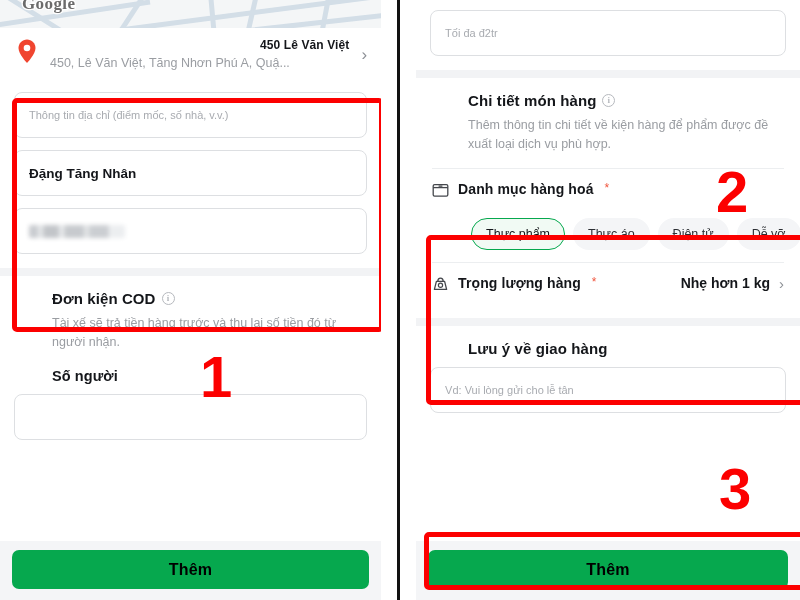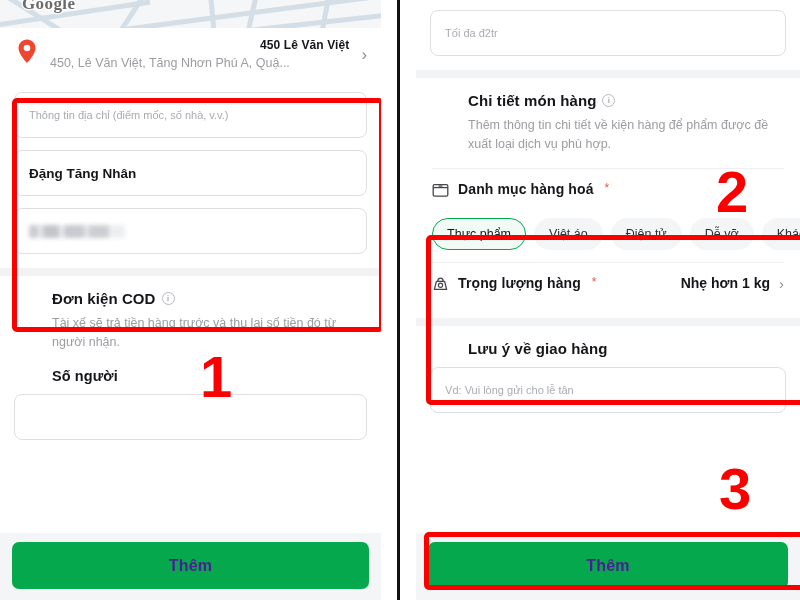--- a/index.html
+++ b/index.html
@@ -89,30 +89,30 @@
     font-size: 14.5px; font-weight: bold; color: #14161a; margin-top: 16px;
     letter-spacing: .1px;
   }
 
   
   .cta-wrap {
     position: absolute; left: 0; right: 0; bottom: 0;
     background: #f4f5f7; padding: 9px 12px 11px 12px;
   }
   .cta {
-    height: 47px; border-radius: 7px; background: #06a84e;
-    color: #4c1d95; font-size: 16px; font-weight: bold;
+    height: 39px; border-radius: 7px; background: #06a84e;
+    color: #000000; font-size: 16px; font-weight: bold;
     display: flex; align-items: center; justify-content: center;
     letter-spacing: .2px;
   }
 
   
   .amount-field { margin-top: 10px; }
   .chips {
-    display: flex; gap: 8px; padding: 8px 16px 12px 16px; align-items: center;
+    display: flex; gap: 8px; padding: 8px 16px 12px 16px; align-items: center; margin-left: 39px;
   }
   .chip {
     height: 32px; padding: 0 14px; border-radius: 17px;
     background: #f4f5f7; color: #2b2e33; font-size: 12.5px;
     display: flex; align-items: center; justify-content: center;
     border: 1px solid transparent; white-space: nowrap;
   }
   .chip.sel {
     background: #f1faf4; border: 1.4px solid #06a84e; color: #14161a;
   }
@@ -244,21 +244,21 @@
           <path d="M1.2 6.6 H15.8" stroke="#44474c" stroke-width="1.3"></path>
           <path d="M6.6 5.1 H10.4" stroke="#44474c" stroke-width="1.3"></path>
         </svg>
       </span>
       <span class="lbl">Danh mục hàng hoá</span>
       <span class="req">*</span>
     </div>
 
     <div class="chips">
       <span class="chip sel">Thực phẩm</span>
-      <span class="chip">Việt áo</span>
+      <span class="chip">Thực áo</span>
       <span class="chip">Điện tử</span>
       <span class="chip">Dễ vỡ</span>
       <span class="chip">Khác</span>
     </div>
 
     <div class="sep-thin" style="margin:0 16px"></div>
 
     <div class="row-line">
       <span class="icon-sq">
         <svg width="17" height="17" viewBox="0 0 17 17">

